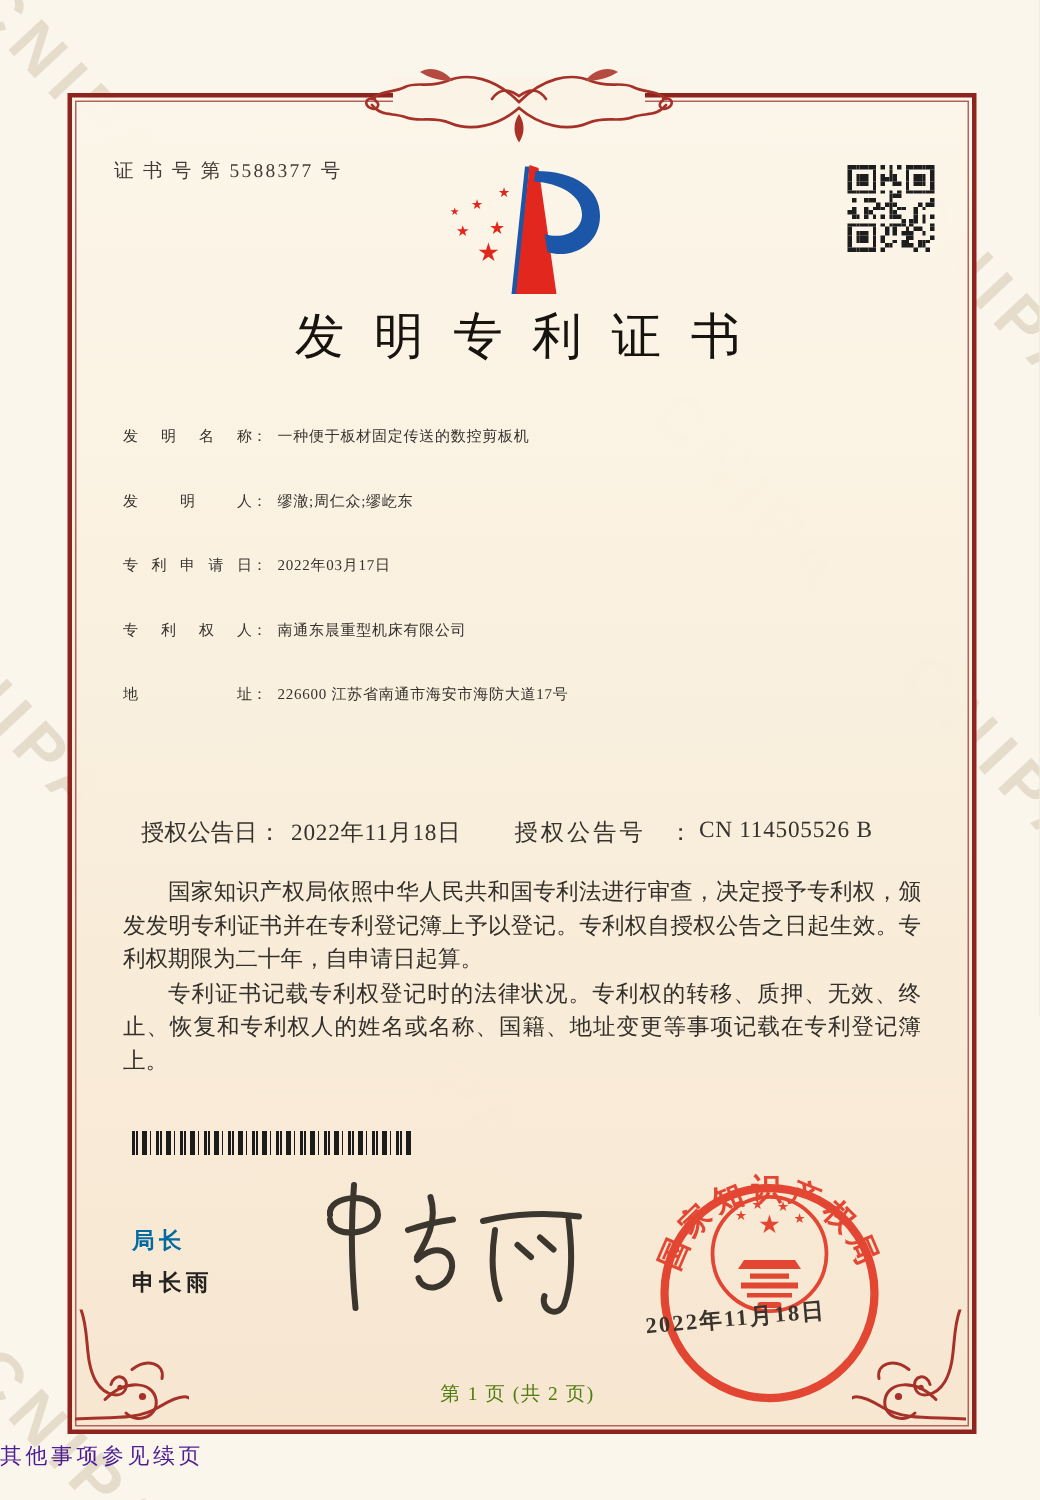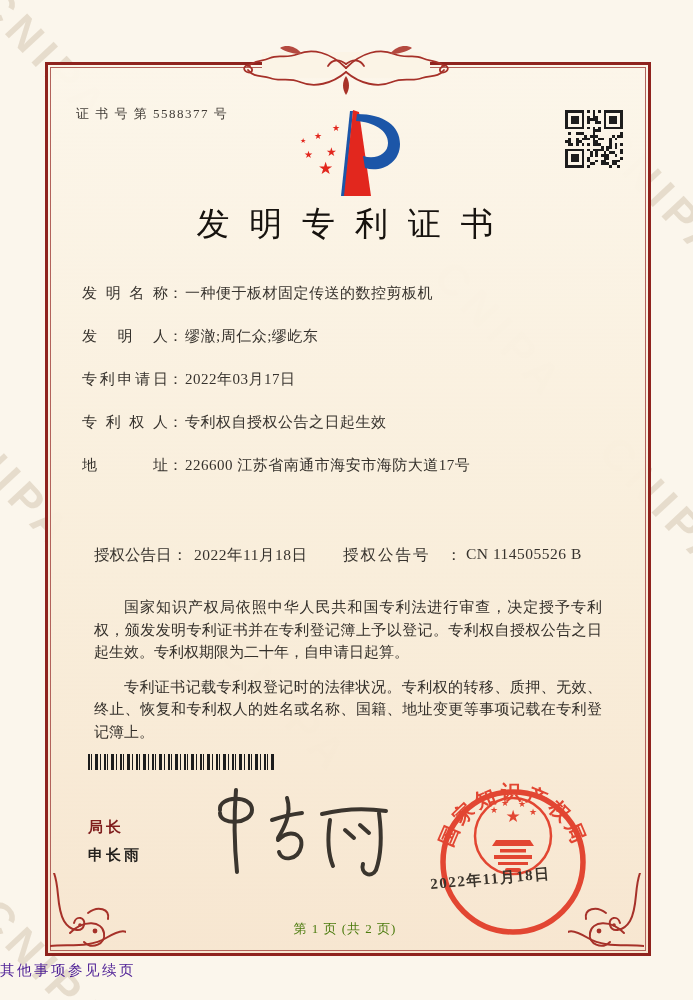--- a/index.html
+++ b/index.html
@@ -22,38 +22,38 @@
   .logo{position:absolute;left:294px;top:108px;width:112px;height:92px;z-index:3;}
   .logo .star{position:absolute;color:#e2271e;line-height:1;}
   .qr{position:absolute;left:565px;top:110px;width:58px;height:58px;z-index:3;
       display:grid;grid-template-columns:repeat(21,1fr);grid-template-rows:repeat(21,1fr);}
   .qr i{display:block;}
   .qr i.on{background:#1d1d1d;}
   
   .title{position:absolute;left:45px;top:202px;width:600px;text-align:center;font-size:33px;font-weight:400;
          color:#17130f;letter-spacing:.6em;text-indent:.6em;z-index:3;}
   
-  .fields{position:absolute;left:82px;top:284px;width:532px;z-index:3;font-size:15px;}
+  .fields{position:absolute;left:82px;top:284px;width:532px;z-index:3;font-size:10px;}
   .frow{position:relative;height:43px;}
   .f-label{display:inline-block;width:86px;text-align:justify;text-align-last:justify;vertical-align:top;}
   .f-colon{display:inline-block;width:17px;vertical-align:top;}
   .f-value{display:inline-block;vertical-align:top;letter-spacing:.5px;}
   .grant{position:absolute;left:82px;top:545px;width:532px;height:28px;font-size:15.5px;z-index:3;}
   .grant span{position:absolute;top:0;margin-left:12px;}
   
   .paras{position:absolute;left:82px;top:584px;width:532px;z-index:3;font-size:15px;line-height:22.5px;
          color:#332f2a;text-align:justify;}
-  .paras p{margin:12px;text-indent:2em;font-family:Liberation Serif, serif;}
+  .paras p{margin:0;text-indent:2em;font-family:Liberation Serif, serif;}
   
   .barcode{position:absolute;left:88px;top:754px;width:188px;height:16px;z-index:3;
       background:repeating-linear-gradient(90deg,#1c1c1c 0 2px,transparent 2px 3px,#1c1c1c 3px 4px,
       transparent 4px 7px,#1c1c1c 7px 10px,transparent 10px 12px,#1c1c1c 12px 13px,transparent 13px 16px);}
   
   .post{position:absolute;left:88px;top:818px;font-family:"Liberation Sans","DejaVu Sans",sans-serif;
-        font-weight:700;font-size:15px;letter-spacing:3px;color:#7f1d1d;z-index:3;}
+        font-weight:700;font-size:15px;letter-spacing:3px;color:#0369a1;z-index:3;}
   .pname{position:absolute;left:88px;top:846px;font-family:"Liberation Sans","DejaVu Sans",sans-serif;
         font-weight:700;font-size:15px;letter-spacing:3px;color:#25221f;z-index:3;}
   .sig{position:absolute;left:190px;top:780px;z-index:3;}
   
   .seal{position:absolute;left:436px;top:770px;z-index:5;}
   .seal-date{position:absolute;left:430px;top:866px;width:205px;z-index:6;font-size:15px;font-weight:600;
       letter-spacing:1.5px;color:#3a342c;transform:rotate(-5deg);}
   
   .pageinfo{position:absolute;left:45px;top:920px;width:600px;text-align:center;font-size:13px;
       letter-spacing:1px;color:#4d7c0f;z-index:3;}
@@ -577,21 +577,21 @@
     <div class="frow">
       <span class="f-label">发明名称</span><span class="f-colon">：</span><span class="f-value">一种便于板材固定传送的数控剪板机</span>
     </div>
     <div class="frow">
       <span class="f-label">发明人</span><span class="f-colon">：</span><span class="f-value">缪澈;周仁众;缪屹东</span>
     </div>
     <div class="frow">
       <span class="f-label">专利申请日</span><span class="f-colon">：</span><span class="f-value">2022年03月17日</span>
     </div>
     <div class="frow">
-      <span class="f-label">专利权人</span><span class="f-colon">：</span><span class="f-value">专利权自授权公告之日起生效</span>
+      <span class="f-label">专利权人</span><span class="f-colon">：</span><span class="f-value">南通东晨重型机床有限公司</span>
     </div>
     <div class="frow">
       <span class="f-label">地址</span><span class="f-colon">：</span><span class="f-value">226600 江苏省南通市海安市海防大道17号</span>
     </div>
   </div>
 
   <div class="grant">
     <span style="left:0">授权公告日</span>
     <span style="left:78px">：</span>
     <span style="left:100px;letter-spacing:.5px">2022年11月18日</span>

